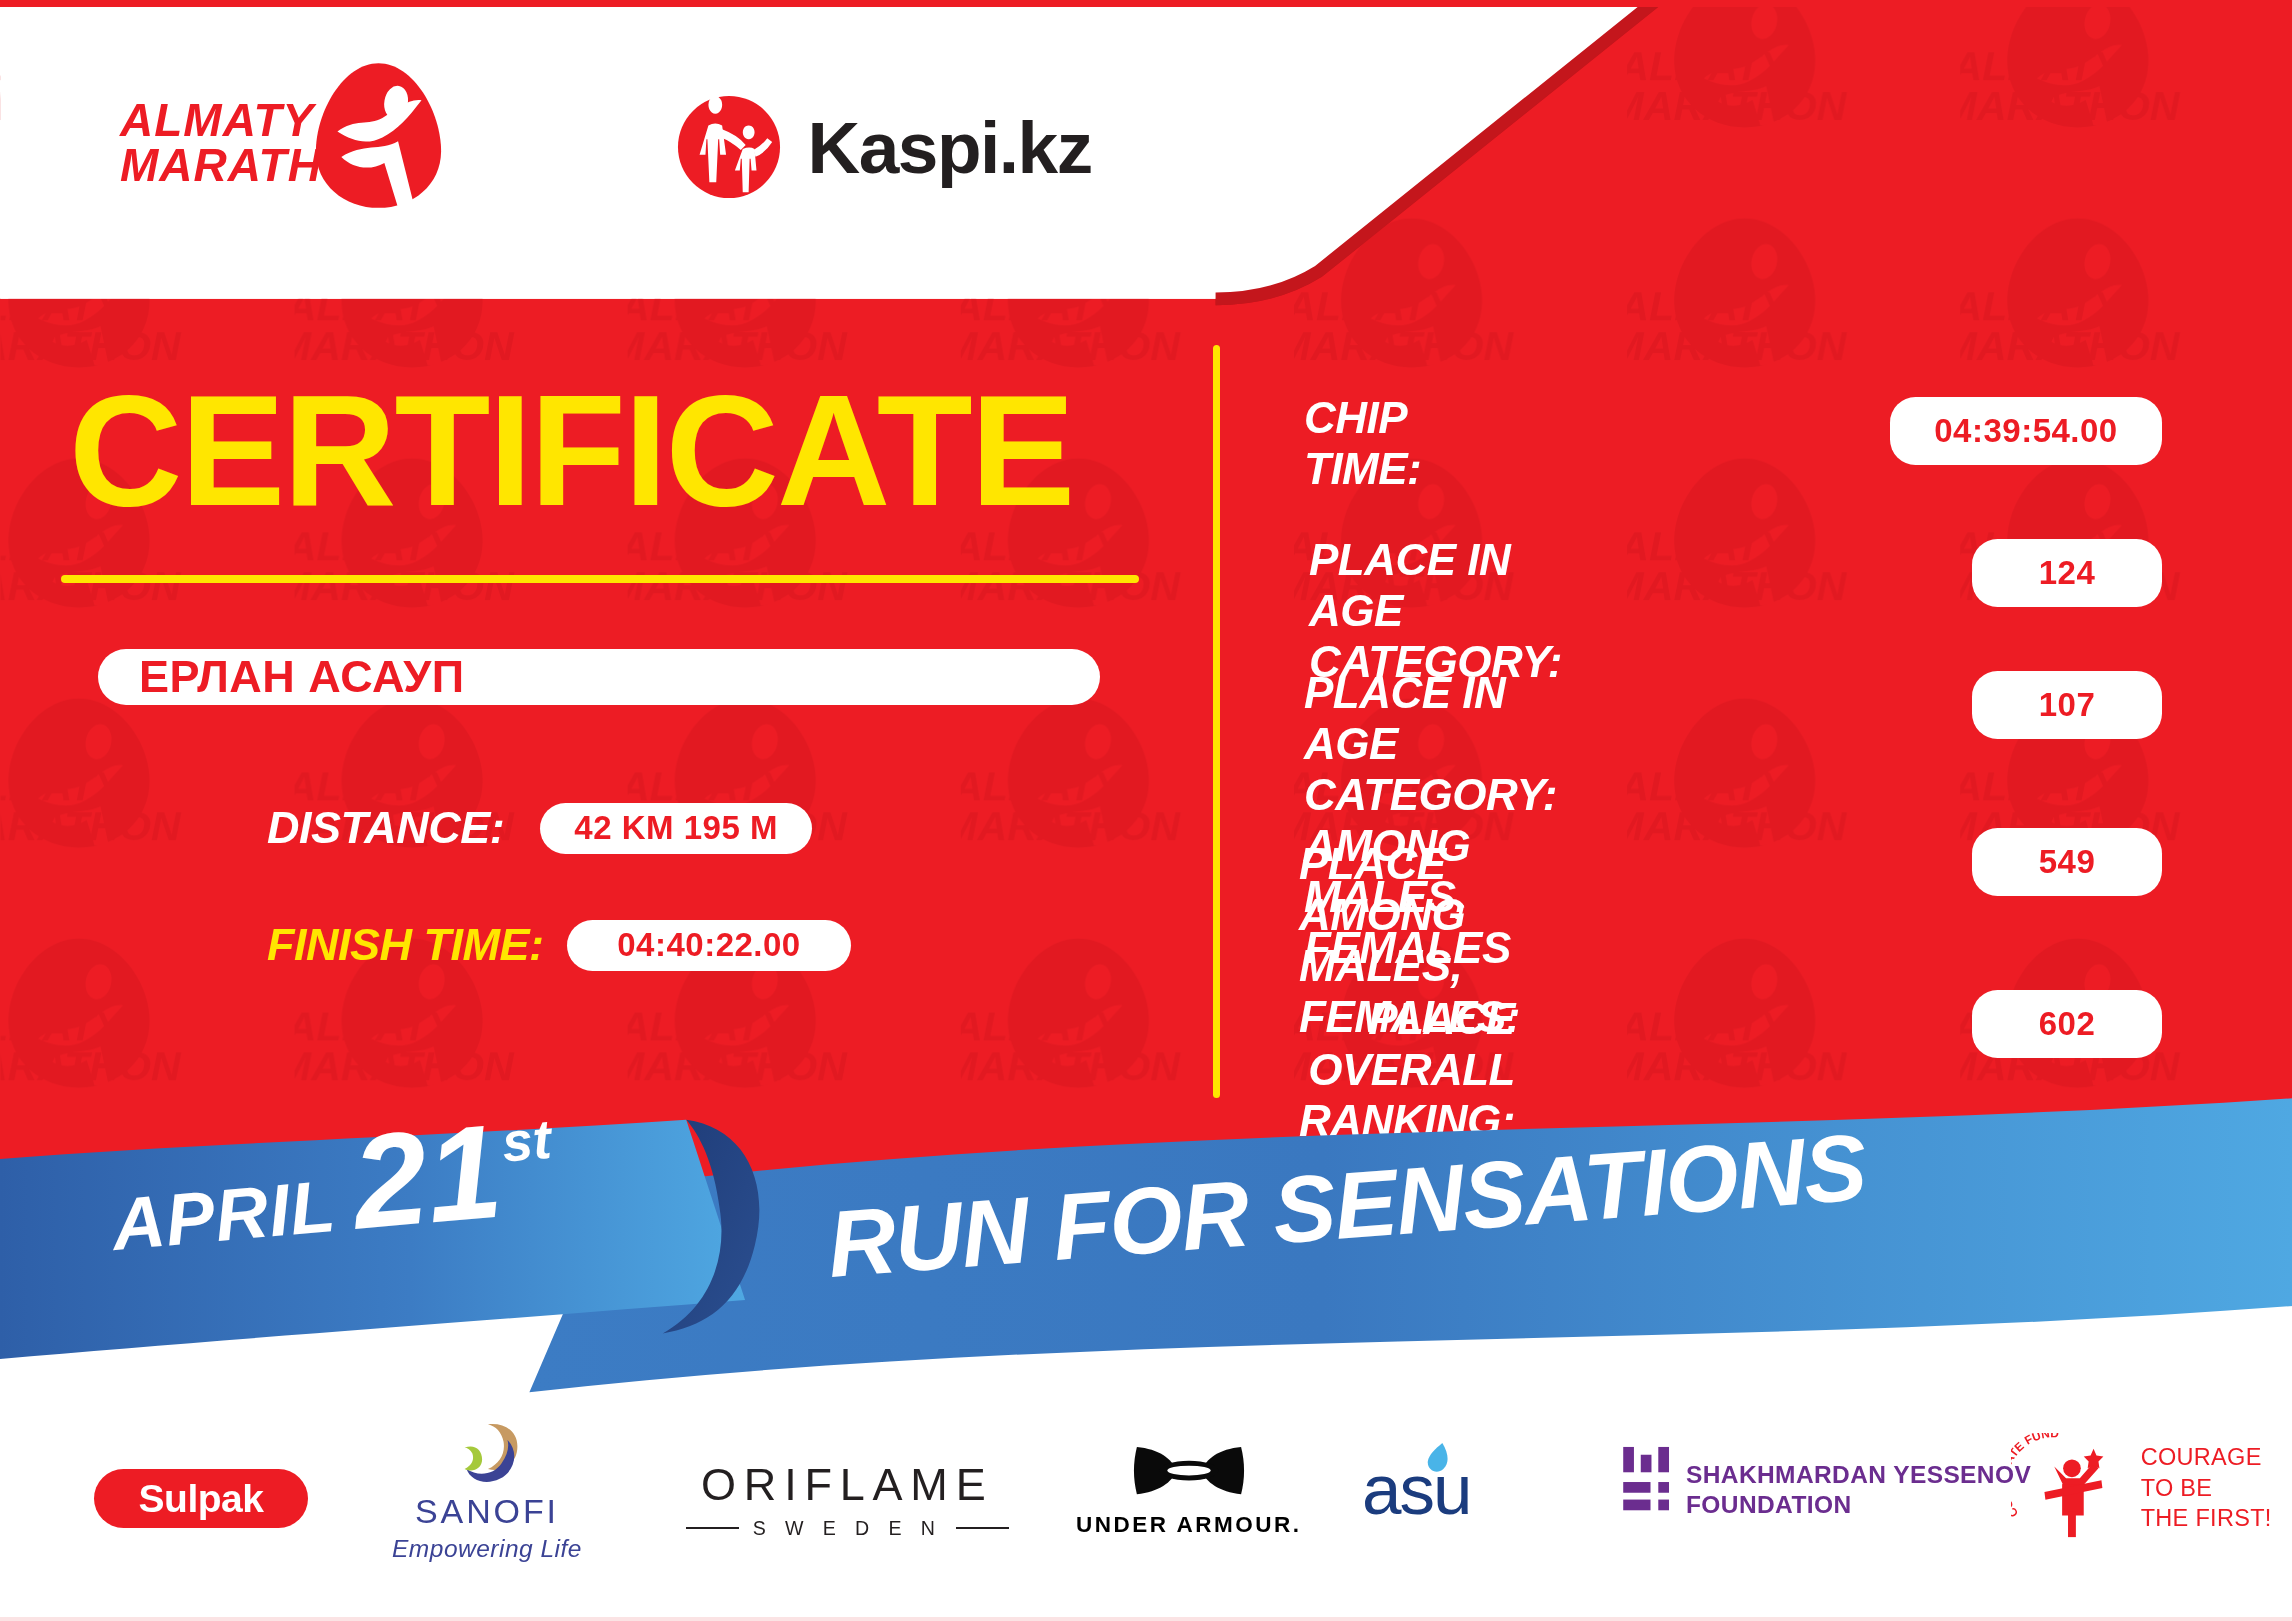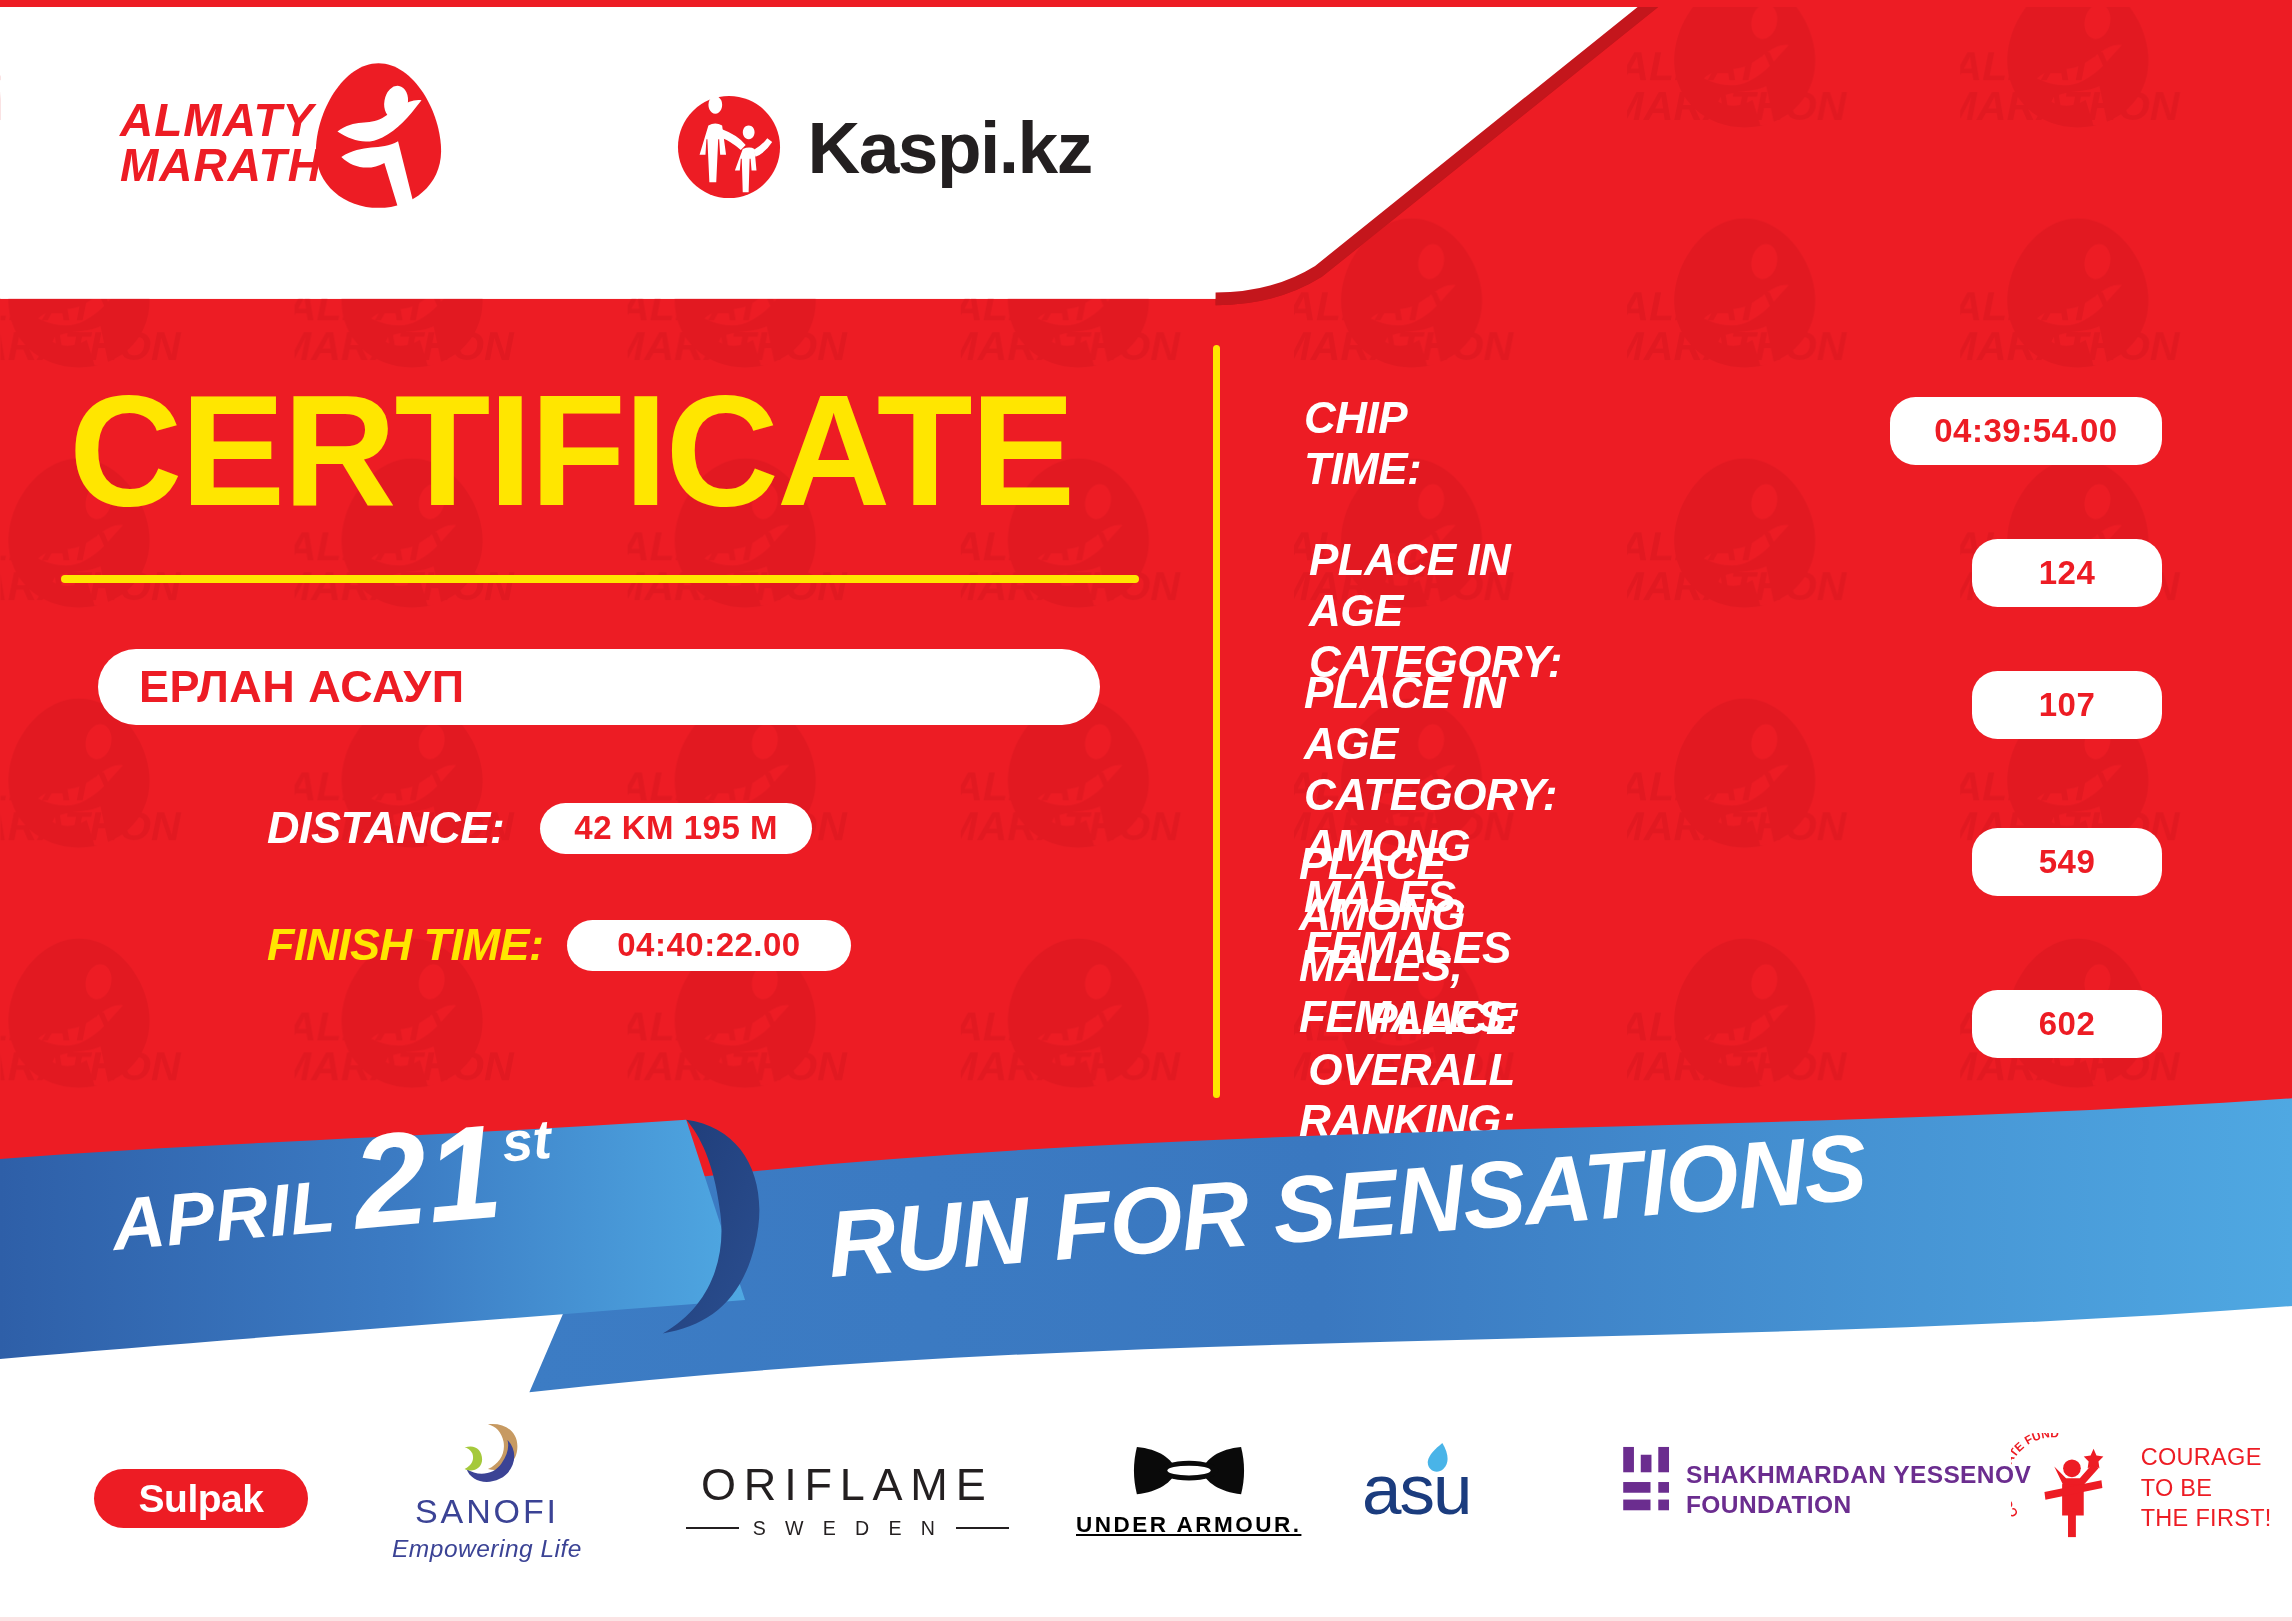--- a/index.html
+++ b/index.html
@@ -95,21 +95,21 @@
   .title-underline {
     position: absolute; left: 61px; top: 575px;
     width: 1078px; height: 7.8px;
     background: #FFE600;
     border-radius: 3.9px;
     z-index: 5;
   }
 
   .name-pill {
     position: absolute; left: 98px; top: 649px;
-    width: 1002px; height: 76px;
+    width: 1002px; height: 56px;
     background: #ffffff;
     border-radius: 38px;
     z-index: 5;
     display: flex; align-items: center;
   }
   .name-pill span {
     padding-left: 41px;
     color: #ED1C24;
     font-size: 45px;
     font-weight: 800;
@@ -439,21 +439,21 @@
 
     <div class="sp oriflame" style="left:686px; top:57px;">
       <div class="of-name">ORIFLAME</div>
       <div class="of-sub">
         <div class="bar"></div>
         <span>S W E D E N</span>
         <div class="bar"></div>
       </div>
     </div>
 
-    <div class="sp ua" style="left:1076px; top:41px;text-decoration:underline;">
+    <div class="sp ua" style="left:1076px; top:41px;">
       <svg width="116" height="63" viewBox="0 0 118 64" xmlns="http://www.w3.org/2000/svg">
         <path d="M6,4 C28,6 42,16 46,28 C42,40 28,50 6,52 C2,36 2,20 6,4 Z" fill="#0A0A0A"></path>
         <path d="M112,4 C90,6 76,16 72,28 C76,40 90,50 112,52 C116,36 116,20 112,4 Z" fill="#0A0A0A"></path>
         <ellipse cx="59" cy="28" rx="30" ry="10" fill="#0A0A0A"></ellipse>
         <ellipse cx="59" cy="28" rx="22" ry="5" fill="#ffffff"></ellipse>
       </svg>
       <div class="ua-txt">UNDER ARMOUR.</div>
     </div>
 
     <div class="sp" style="left:1362px; top:47px;">

